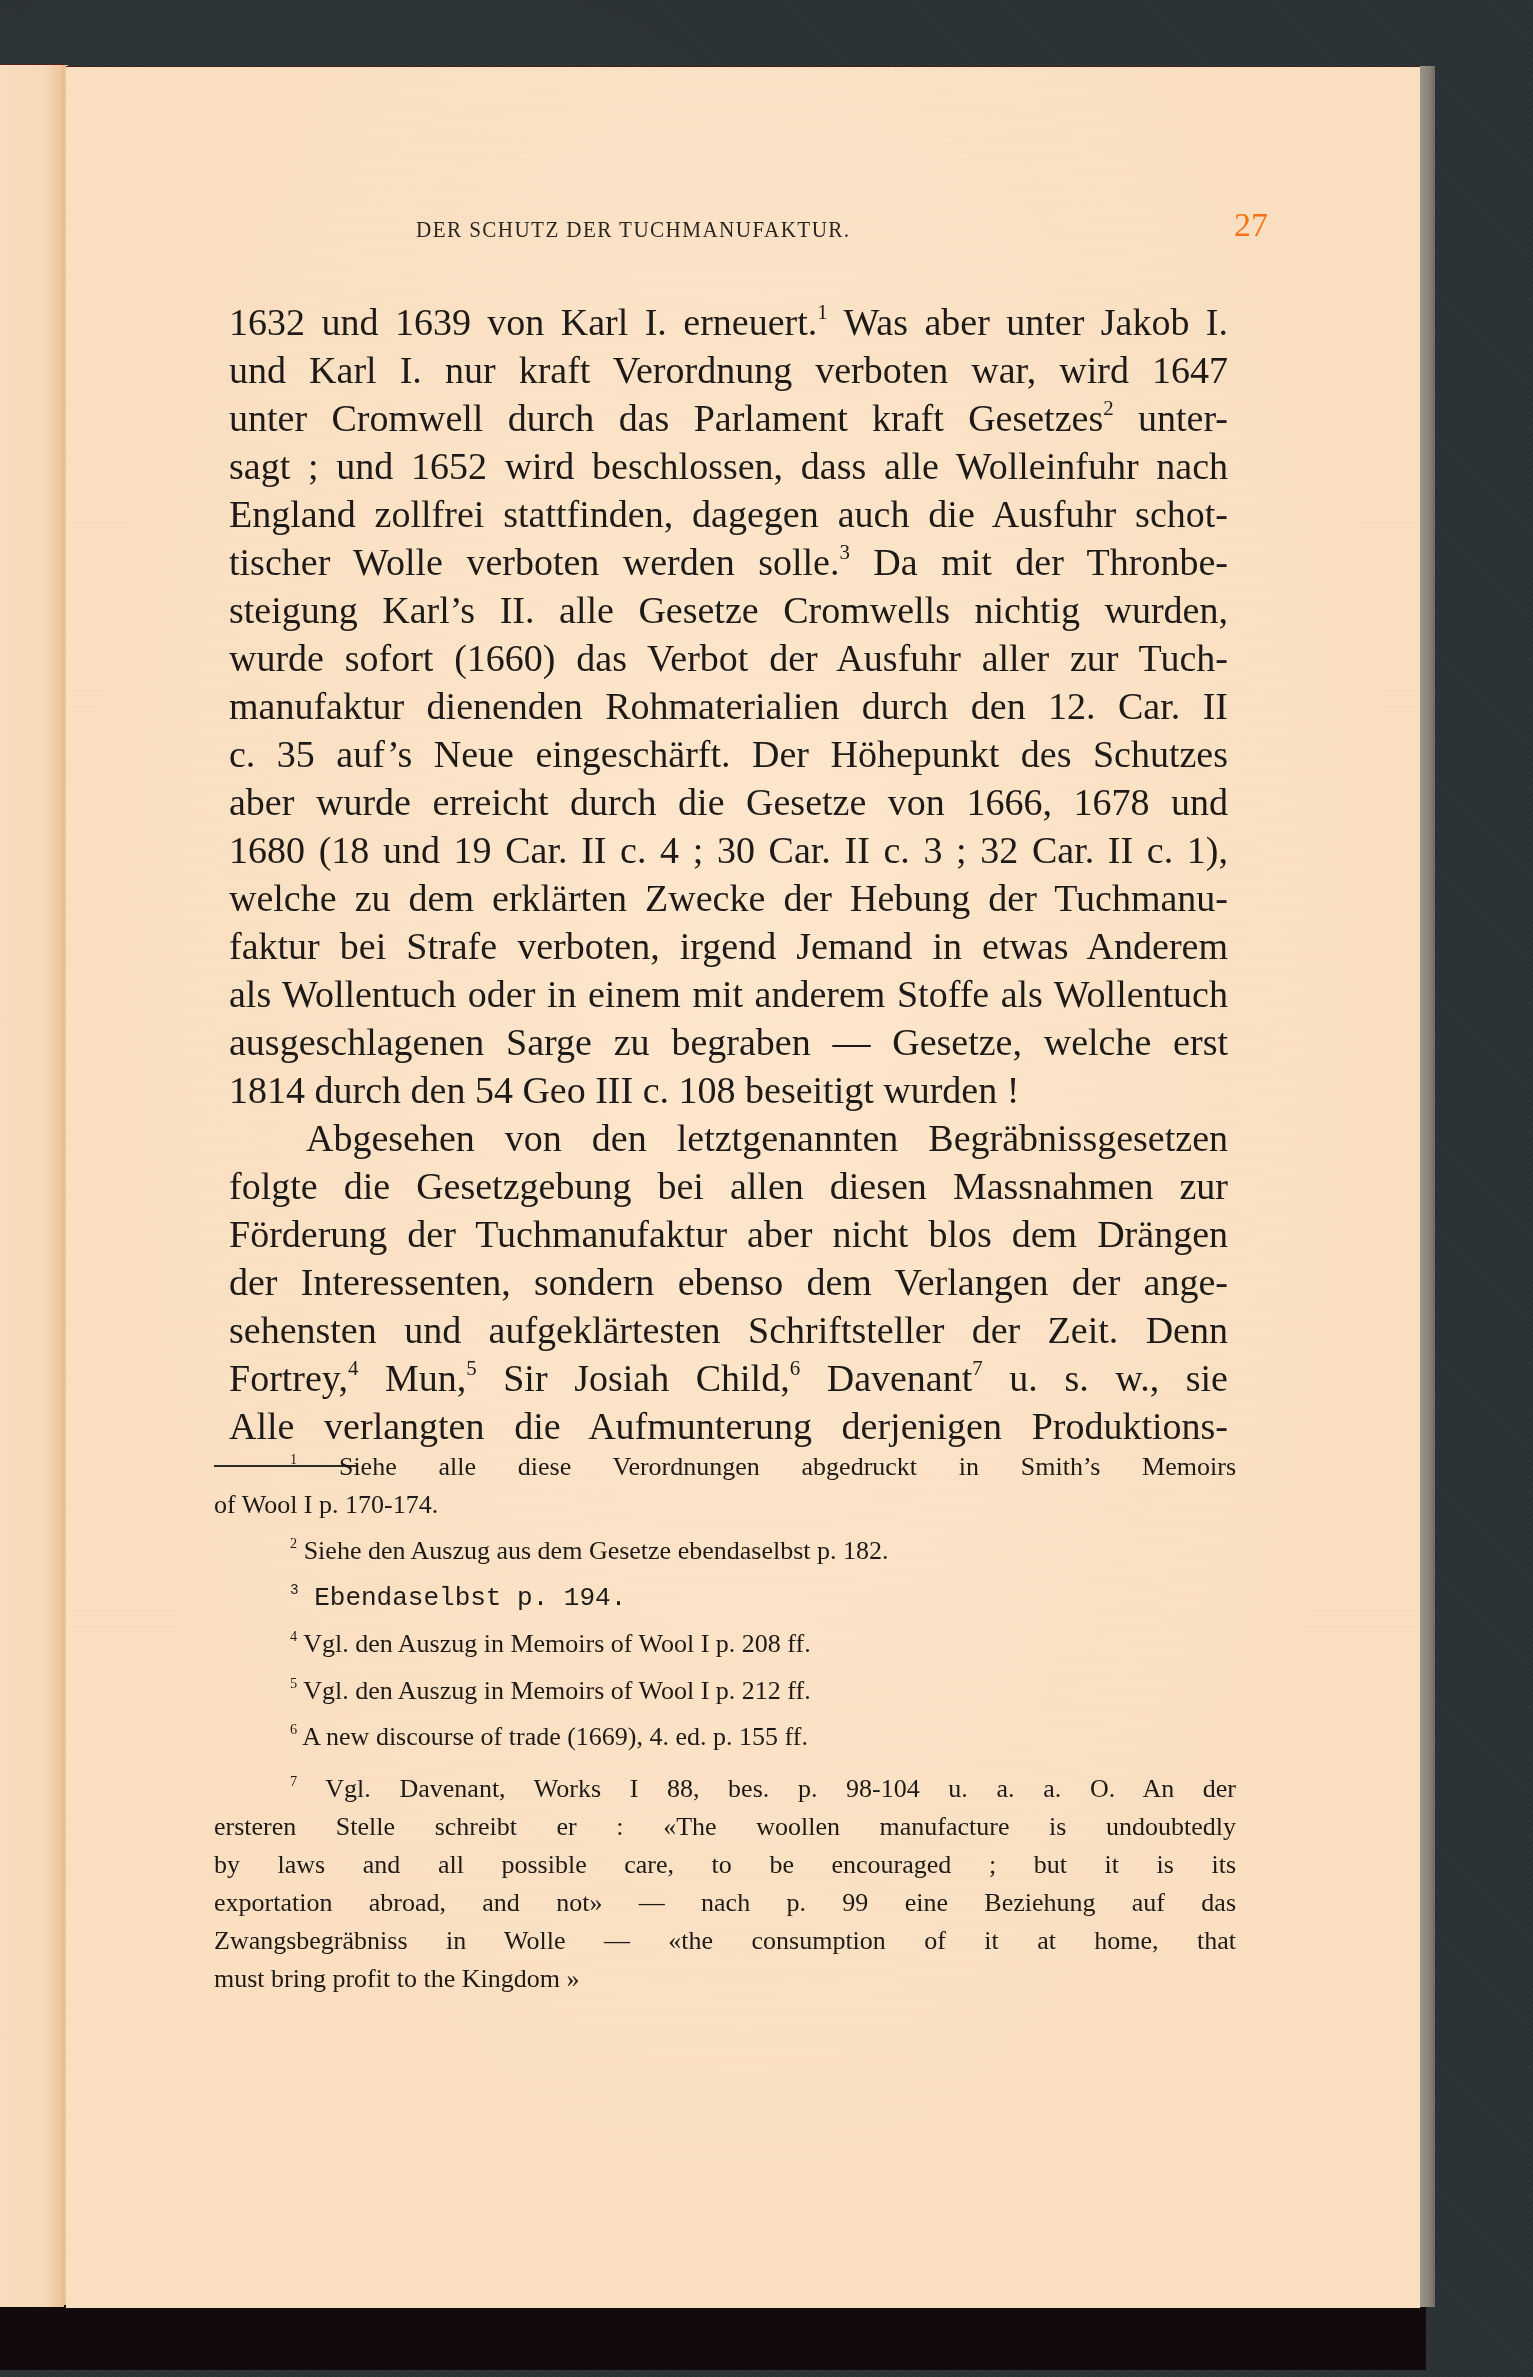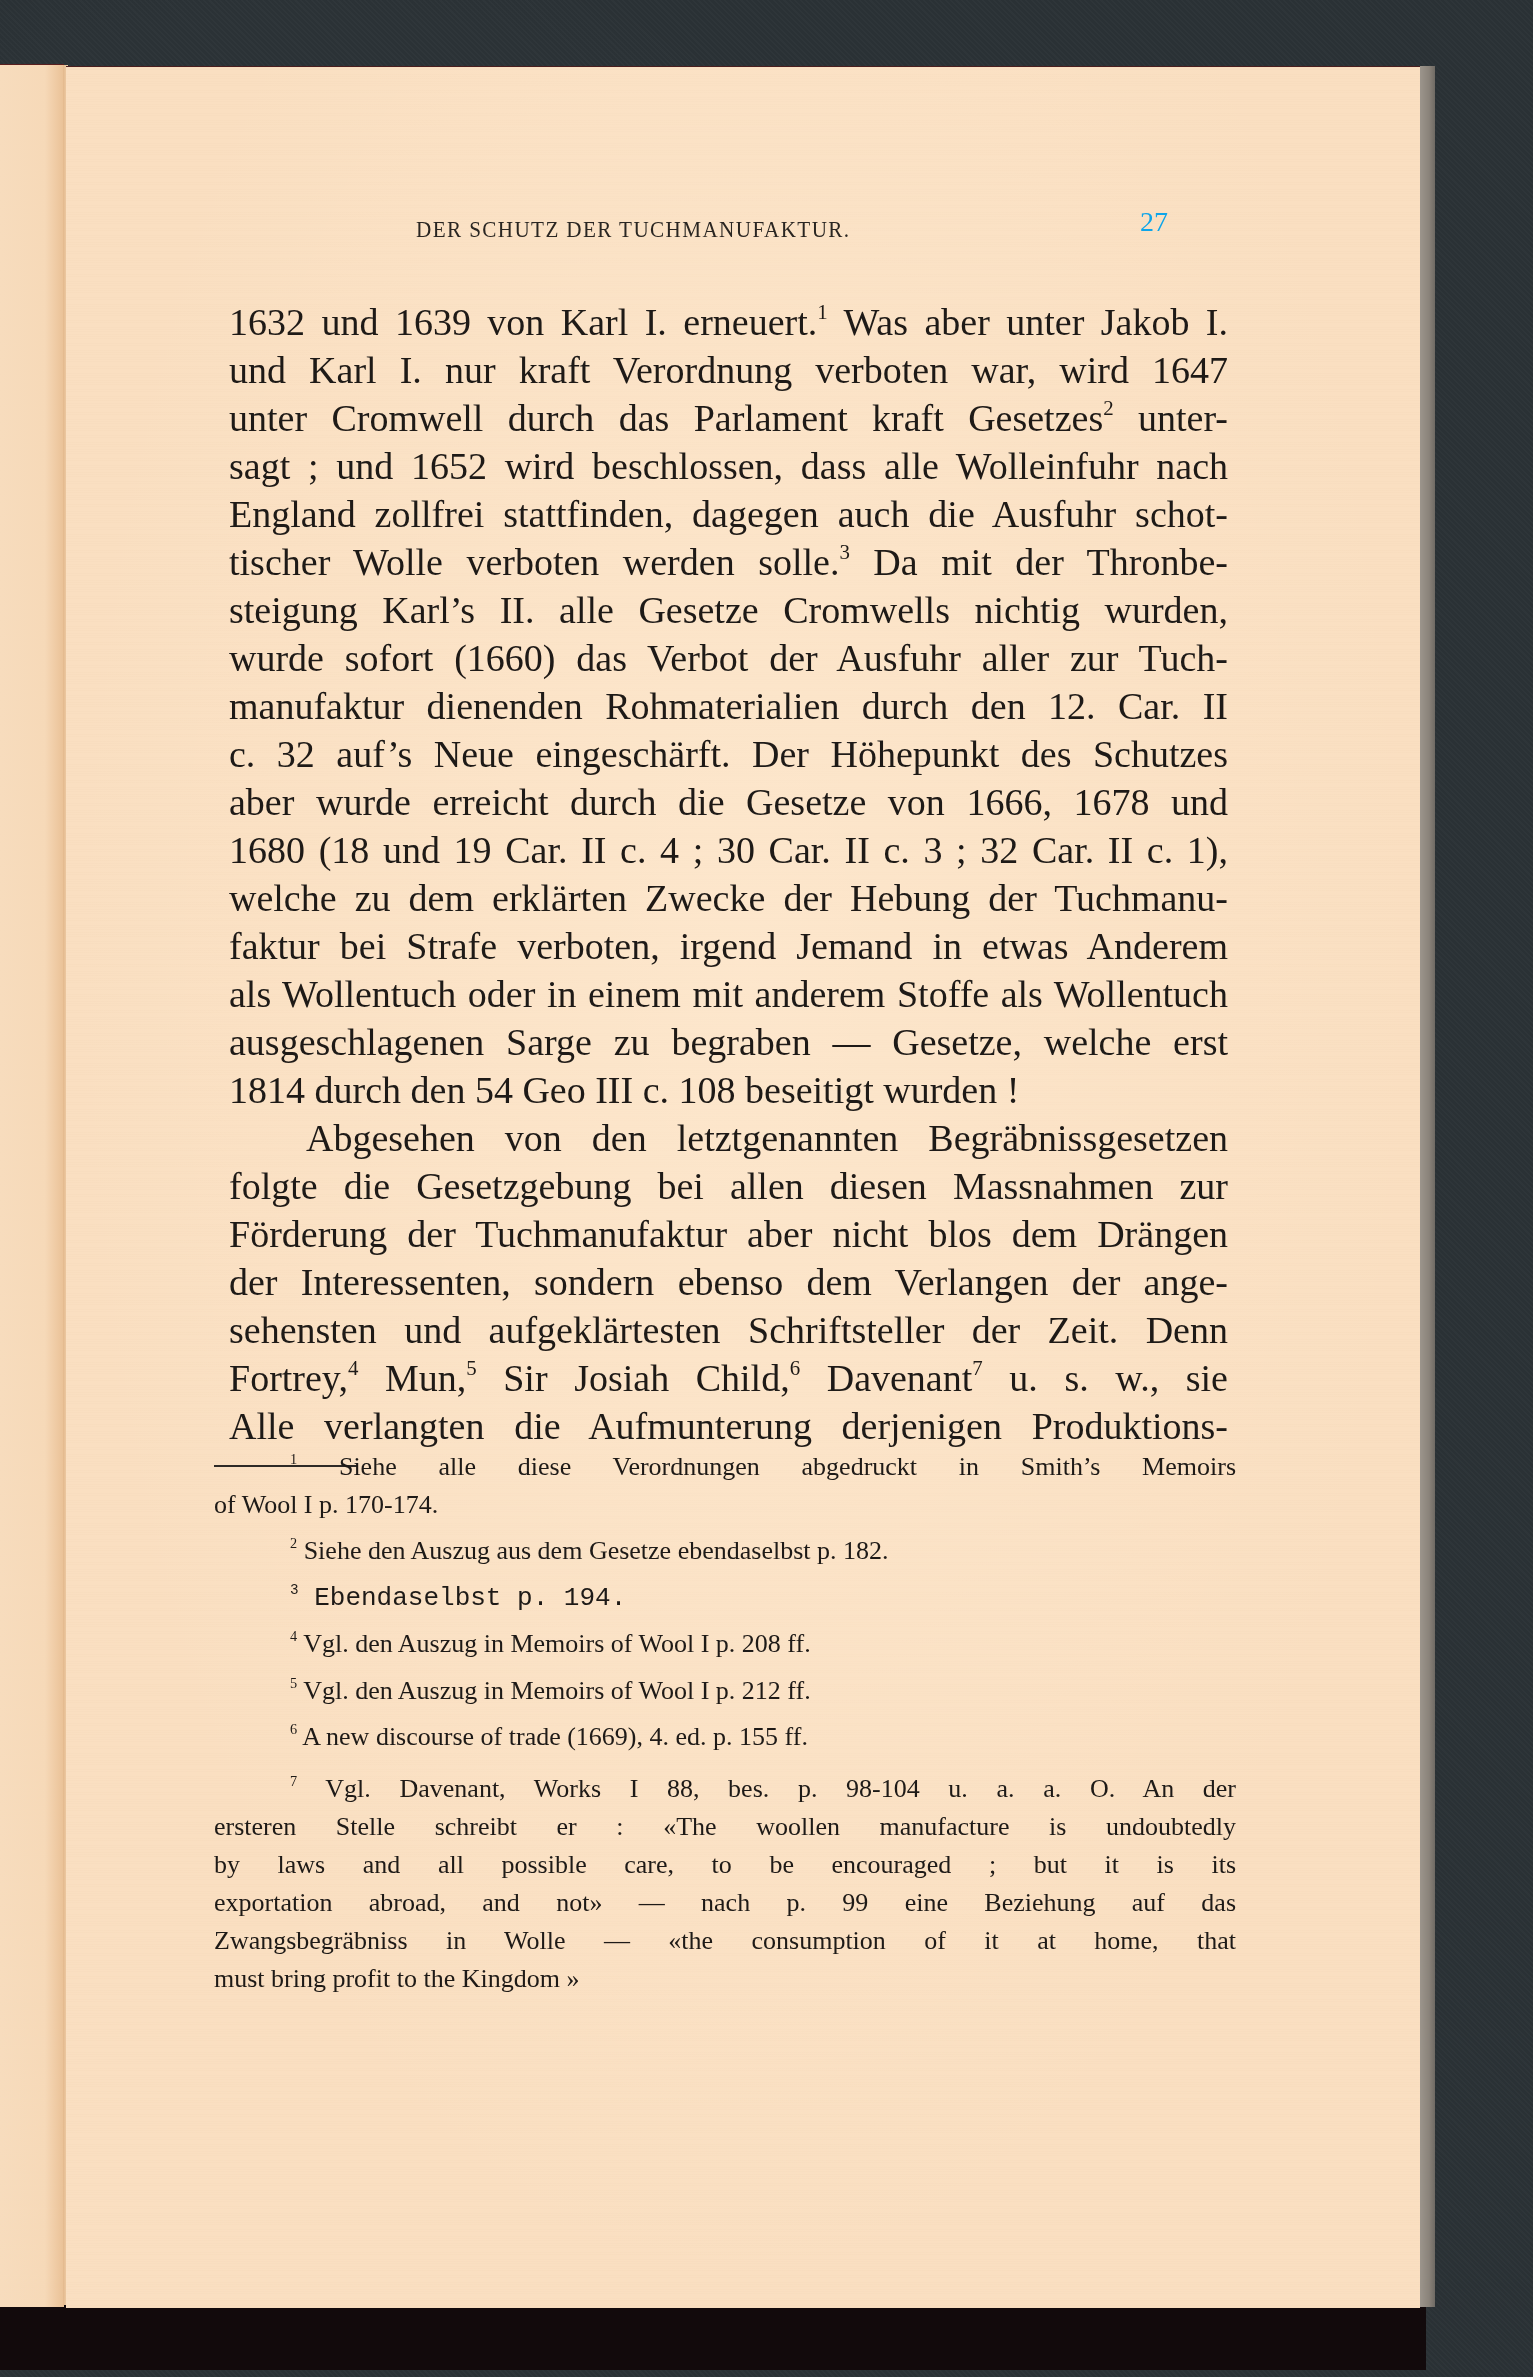--- a/index.html
+++ b/index.html
@@ -41,22 +41,22 @@
     position:absolute; left:1420px; top:66px; width:15.3px; height:2241px;
     background:linear-gradient(90deg,#9c958c,#8a837a 60%,#6f6a64);
   }
   .running-head {
     position:absolute; top:217px; left:416px;
     font-size:23px; letter-spacing:1.5px; color:#2a2622;
     transform:scaleX(0.92); transform-origin:left;
     white-space:nowrap;
   }
   .page-number {
-    position:absolute; top:206px; left:1140px;
-    font-size:28px; color:#0ea5e9; white-space:nowrap;
+    position:absolute; top:206px; left:1234px;
+    font-size:34px; color:#f97316; white-space:nowrap;
   }
   .body-text {
     position:absolute; left:229px; top:298px; width:999px;
     font-size:38px; line-height:48px;
   }
   .line {
     display:block; height:48px; white-space:nowrap;
     text-align:justify; text-align-last:justify;
   }
   .line.last { text-align-last:left; }
@@ -90,21 +90,21 @@
 <div class="body-text">
   <span class="line"><span>1632 und 1639 von Karl I. erneuert.</span><sup>1</sup><span> Was aber unter Jakob I.</span></span>
   <span class="line">und Karl I. nur kraft Verordnung verboten war, wird 1647</span>
   <span class="line"><span>unter Cromwell durch das Parlament kraft Gesetzes</span><sup>2</sup><span> unter-</span></span>
   <span class="line">sagt ; und 1652 wird beschlossen, dass alle Wolleinfuhr nach</span>
   <span class="line">England zollfrei stattfinden, dagegen auch die Ausfuhr schot-</span>
   <span class="line"><span>tischer Wolle verboten werden solle.</span><sup>3</sup><span> Da mit der Thronbe-</span></span>
   <span class="line">steigung Karl’s II. alle Gesetze Cromwells nichtig wurden,</span>
   <span class="line">wurde sofort (1660) das Verbot der Ausfuhr aller zur Tuch-</span>
   <span class="line">manufaktur dienenden Rohmaterialien durch den 12. Car. II</span>
-  <span class="line">c. 32 auf’s Neue eingeschärft. Der Höhepunkt des Schutzes</span>
+  <span class="line">c. 35 auf’s Neue eingeschärft. Der Höhepunkt des Schutzes</span>
   <span class="line">aber wurde erreicht durch die Gesetze von 1666, 1678 und</span>
   <span class="line">1680 (18 und 19 Car. II c. 4 ; 30 Car. II c. 3 ; 32 Car. II c. 1),</span>
   <span class="line">welche zu dem erklärten Zwecke der Hebung der Tuchmanu-</span>
   <span class="line">faktur bei Strafe verboten, irgend Jemand in etwas Anderem</span>
   <span class="line">als Wollentuch oder in einem mit anderem Stoffe als Wollentuch</span>
   <span class="line">ausgeschlagenen Sarge zu begraben — Gesetze, welche erst</span>
   <span class="line last">1814 durch den 54 Geo III c. 108 beseitigt wurden !</span>
   <span class="line indent">Abgesehen von den letztgenannten Begräbnissgesetzen</span>
   <span class="line">folgte die Gesetzgebung bei allen diesen Massnahmen zur</span>
   <span class="line">Förderung der Tuchmanufaktur aber nicht blos dem Drängen</span>

